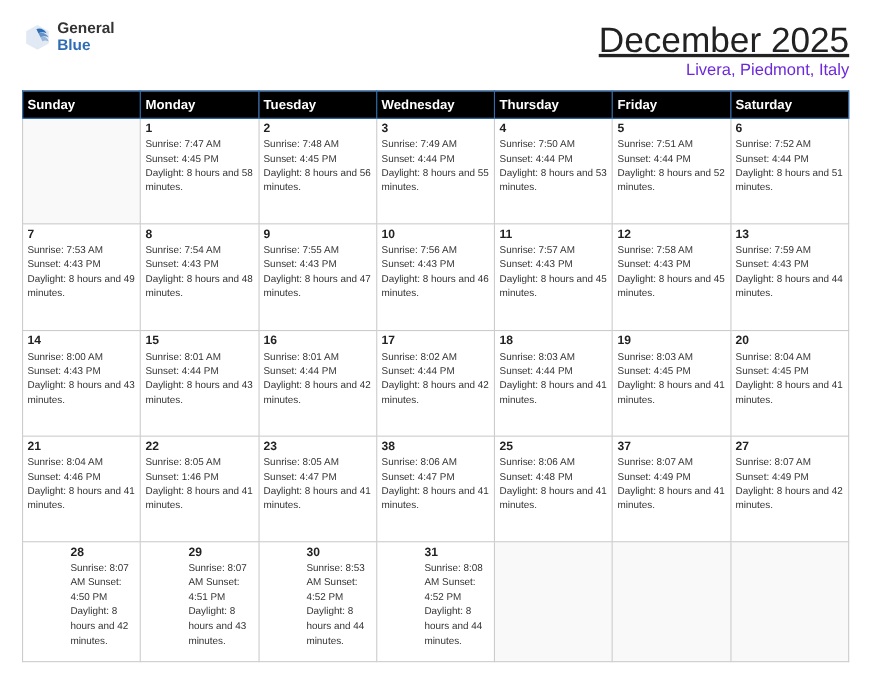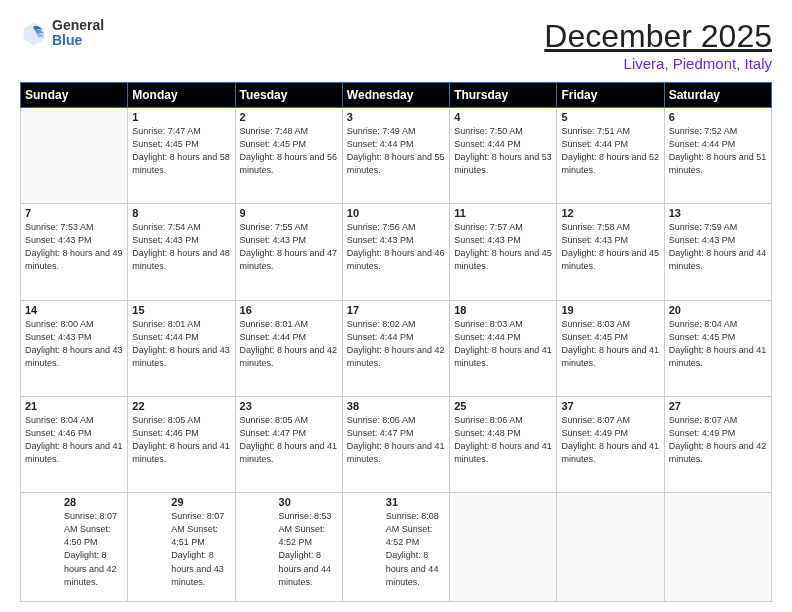--- a/index.html
+++ b/index.html
@@ -291,21 +291,21 @@
           <td>
             <div class="day-num">21</div>
             <div class="day-detail">Sunrise: 8:04 AM
 Sunset: 4:46 PM
 Daylight: 8 hours
 and 41 minutes.</div>
           </td>
           <td>
             <div class="day-num">22</div>
             <div class="day-detail">Sunrise: 8:05 AM
-Sunset: 4:46 PM
+Sunset: 1:46 PM
 Daylight: 8 hours
 and 41 minutes.</div>
           </td>
           <td>
             <div class="day-num">23</div>
             <div class="day-detail">Sunrise: 8:05 AM
 Sunset: 4:47 PM
 Daylight: 8 hours
 and 41 minutes.</div>
           </td>

